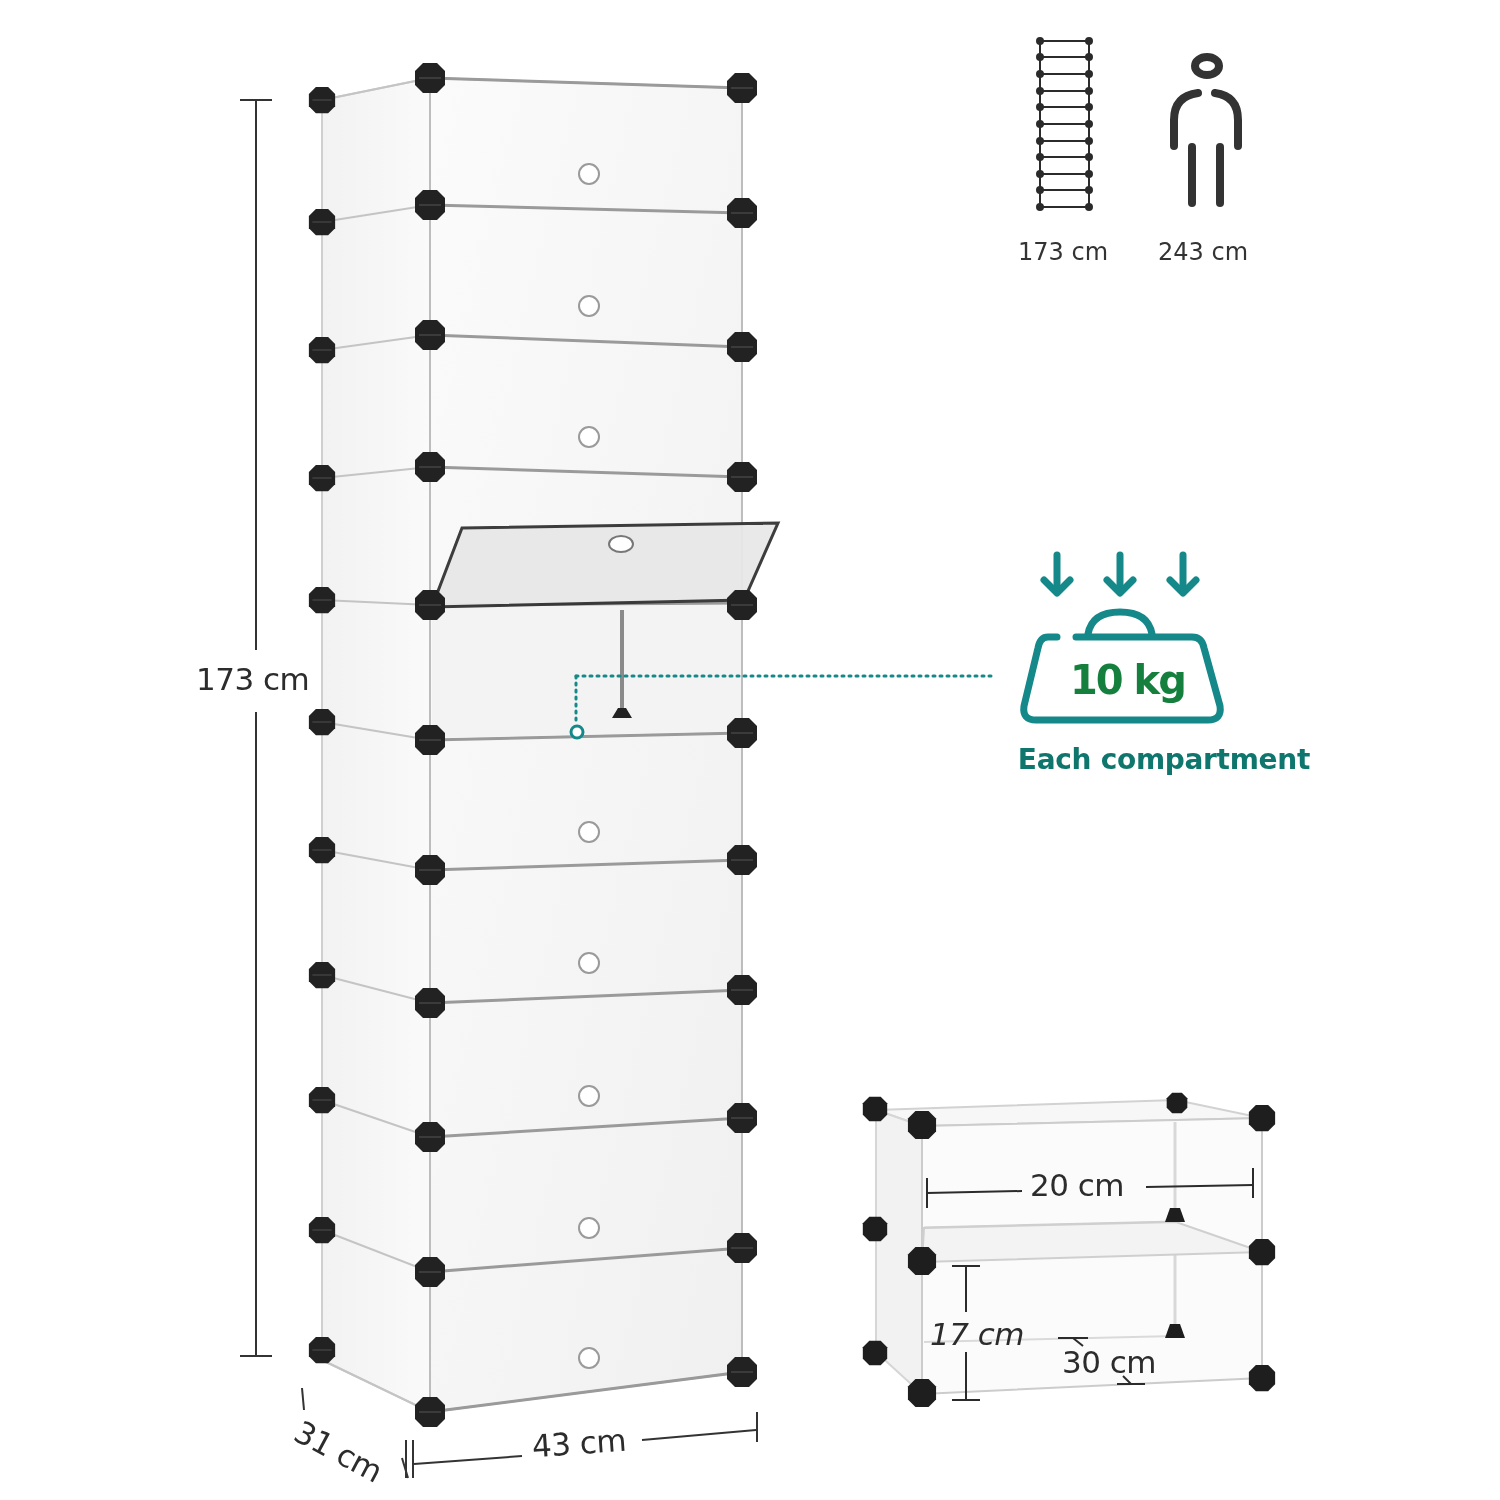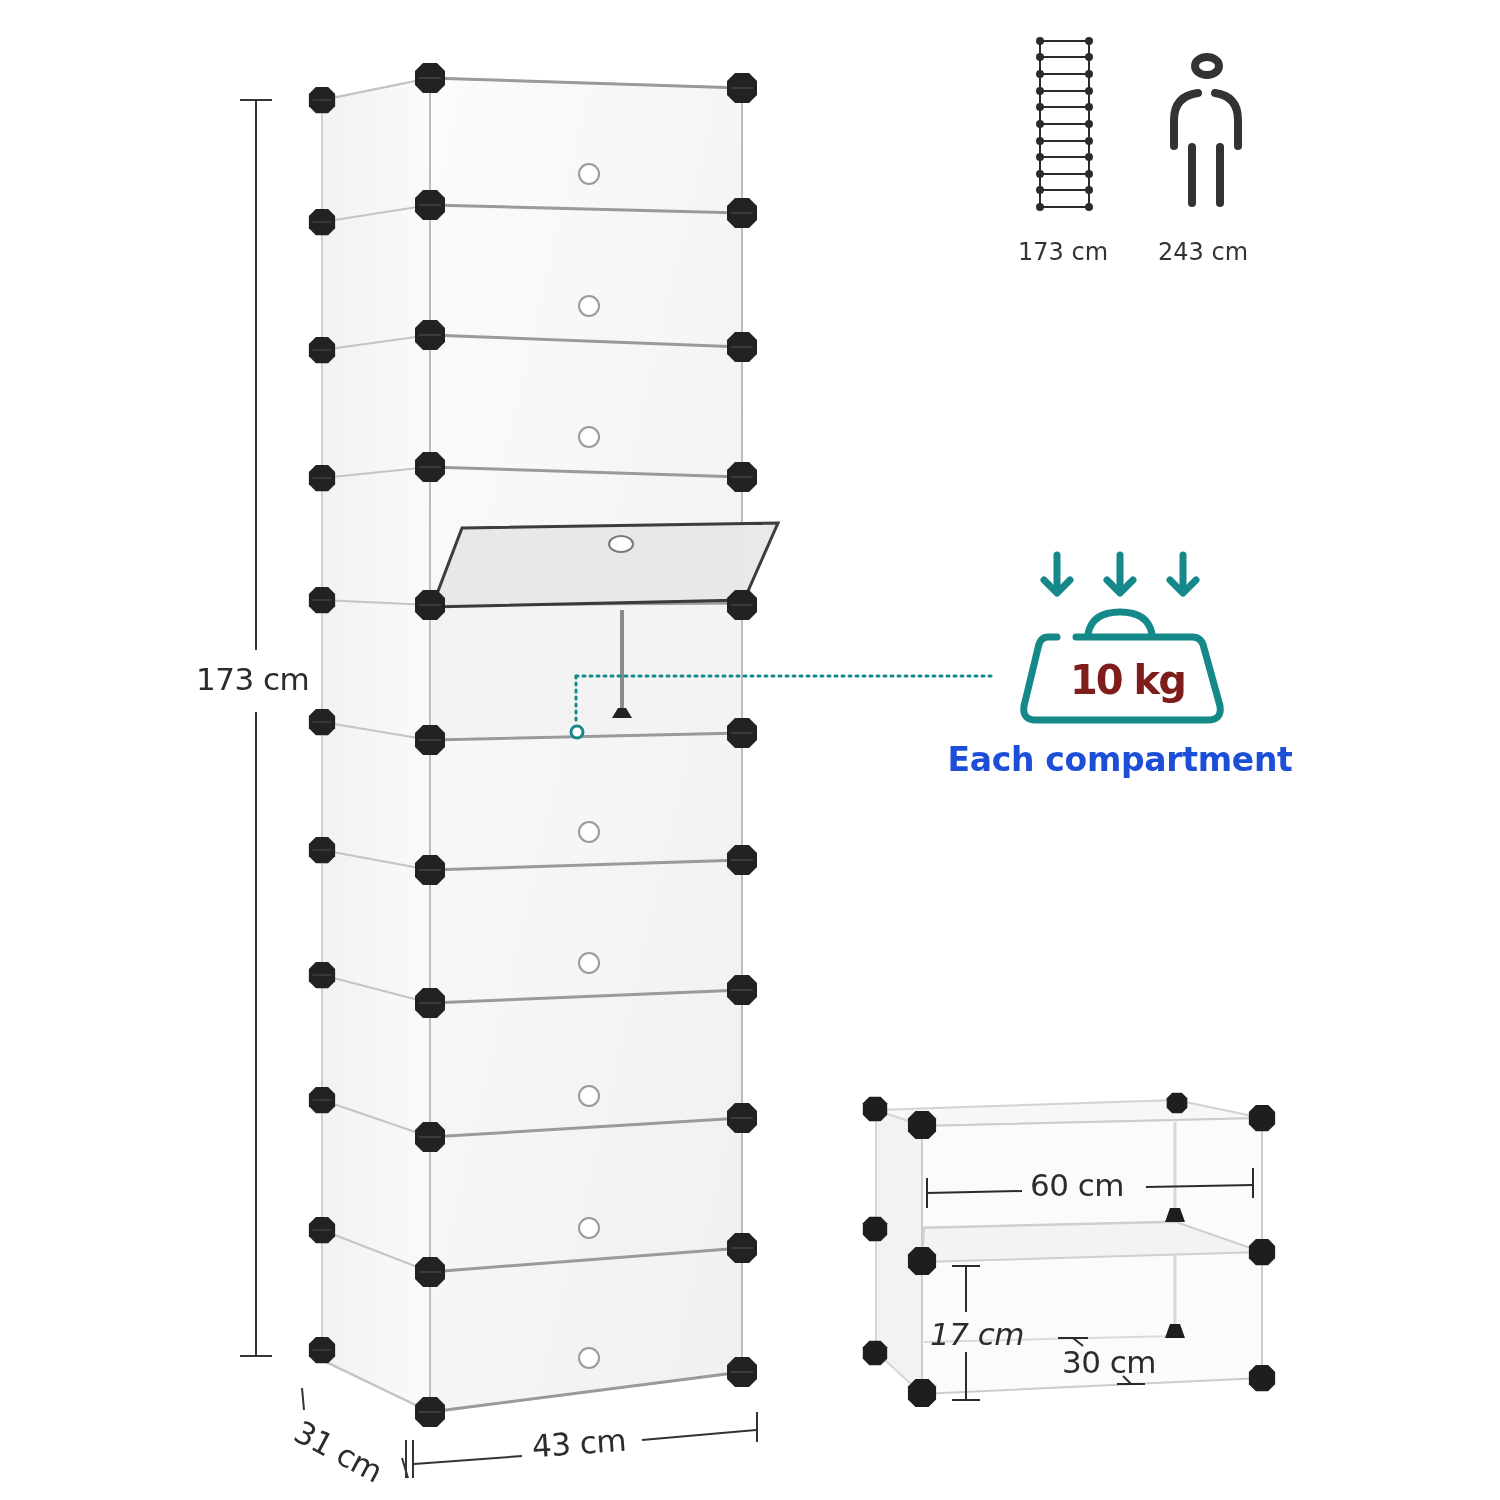--- a/index.html
+++ b/index.html
@@ -1,21 +1,21 @@
 <!DOCTYPE html>
 <html><head>
 <meta charset="utf-8">
 <style>
   html, body { margin: 0; padding: 0; background: #ffffff; }
   body { width: 1500px; height: 1500px; position: relative; overflow: hidden; font-family: "DejaVu Sans", sans-serif; color: #2a2a2a; }
   svg { position: absolute; left: 0; top: 0; }
   .dim-label { position: absolute; font-size: 31px; color: #2c2c2c; background: #fff; line-height: 1; white-space: nowrap; letter-spacing: -0.5px; }
   .icon-caption { position: absolute; font-size: 24px; color: #333; line-height: 1; white-space: nowrap; }
-  .callout-text { position: absolute; left: 930px; width: 380px; text-align: center; font-size: 33px; font-weight: bold; color: #1d4ed8; line-height: 44px; letter-spacing: -0.3px; }
-  .kg-text { position: absolute; font-weight: bold; color: #7f1d1d; font-size: 40px; letter-spacing: -2px; line-height: 1; }
+  .callout-text { position: absolute; left: 930px; width: 380px; text-align: right; font-size: 28px; font-weight: bold; color: #0f766e; line-height: 44px; letter-spacing: -0.3px; }
+  .kg-text { position: absolute; font-weight: bold; color: #15803d; font-size: 40px; letter-spacing: -2px; line-height: 1; }
 </style>
 </head>
 <body>
 
 <svg width="1500" height="1500" viewBox="0 0 1500 1500">
   <defs>
     <linearGradient id="frontGrad" x1="0" y1="0" x2="1" y2="1">
       <stop offset="0" stop-color="#fbfbfb"></stop>
       <stop offset="1" stop-color="#f0f0f0"></stop>
     </linearGradient>
@@ -251,19 +251,19 @@
     <line x1="952" y1="1266" x2="980" y2="1266"></line>
     <line x1="966" y1="1266" x2="966" y2="1312"></line>
     <line x1="966" y1="1352" x2="966" y2="1400"></line>
     <line x1="952" y1="1400" x2="980" y2="1400"></line>
     <line x1="1058" y1="1338" x2="1088" y2="1338"></line>
     <line x1="1073" y1="1338" x2="1083" y2="1346"></line>
     <line x1="1117" y1="1384" x2="1145" y2="1384"></line>
     <line x1="1123" y1="1376" x2="1131" y2="1384"></line>
   </g>
 </svg>
-<div class="dim-label" style="left:1030px; top:1170px; background:transparent;">60 cm</div>
+<div class="dim-label" style="left:1030px; top:1170px; background:transparent;">20 cm</div>
 <div class="dim-label" style="left:930px; top:1319px; background:transparent;font-style:italic;">17 cm</div>
 <div class="dim-label" style="left:1062px; top:1347px; background:transparent;">30 cm</div>
 
 <div class="dim-label" style="left:196px; top:664px;">173 cm</div>
 <div class="dim-label" style="left:304px; top:1416px; transform: rotate(28deg); transform-origin: left top; background:transparent;">31 cm</div>
 <div class="dim-label" style="left:532px; top:1428px; transform: rotate(-4deg); background:transparent;">43 cm</div>
 
 </body></html>

